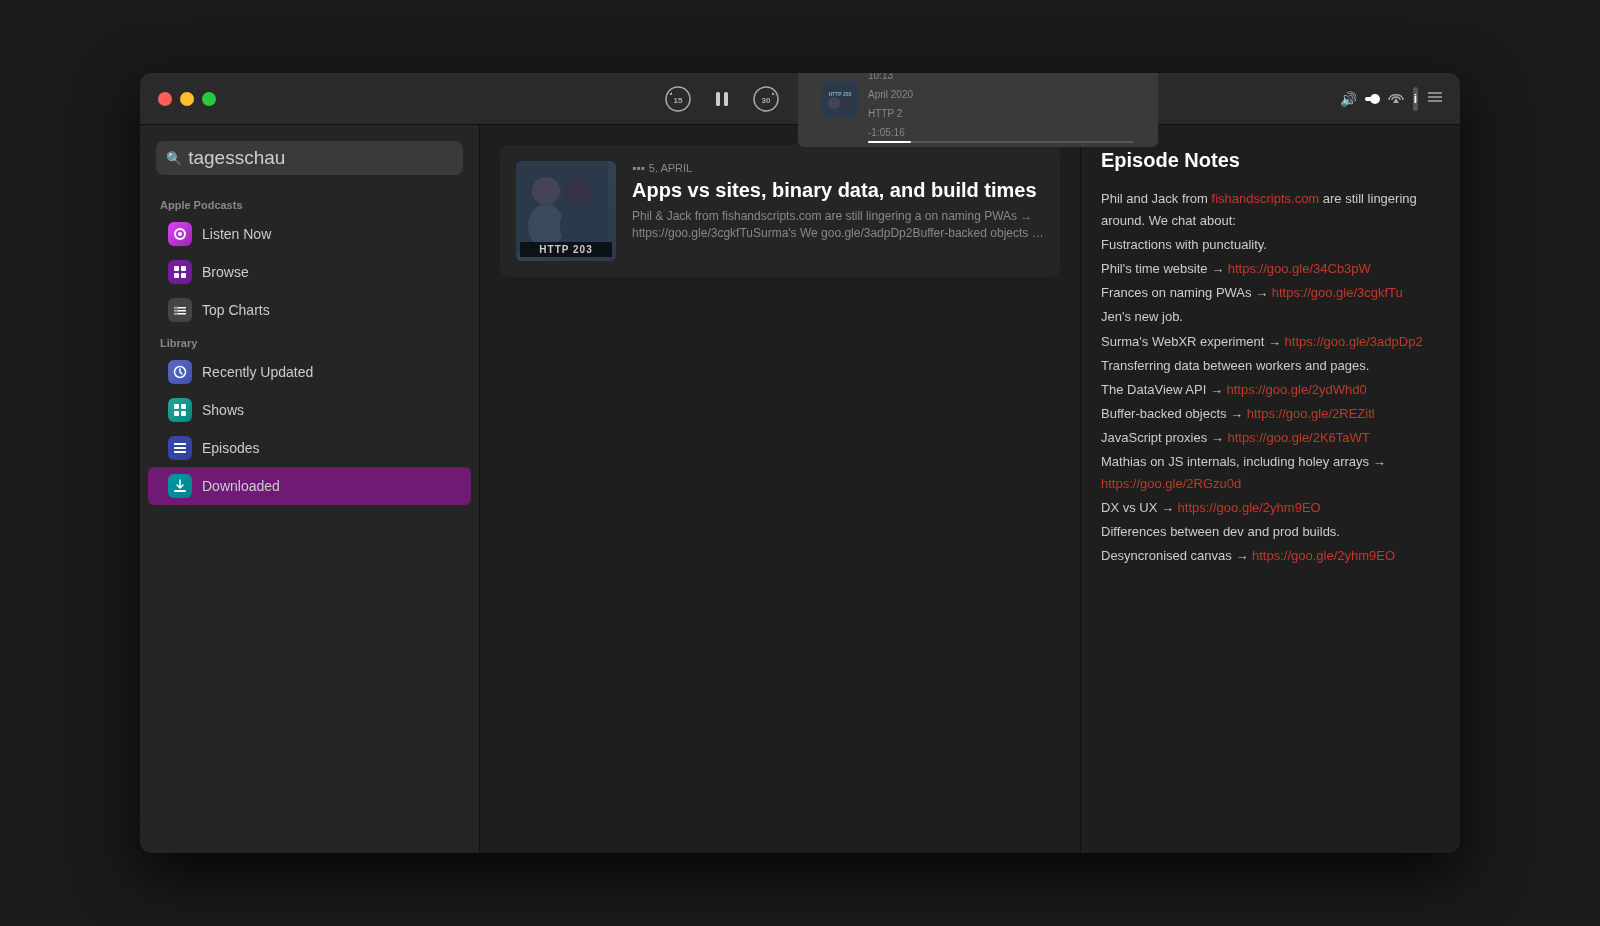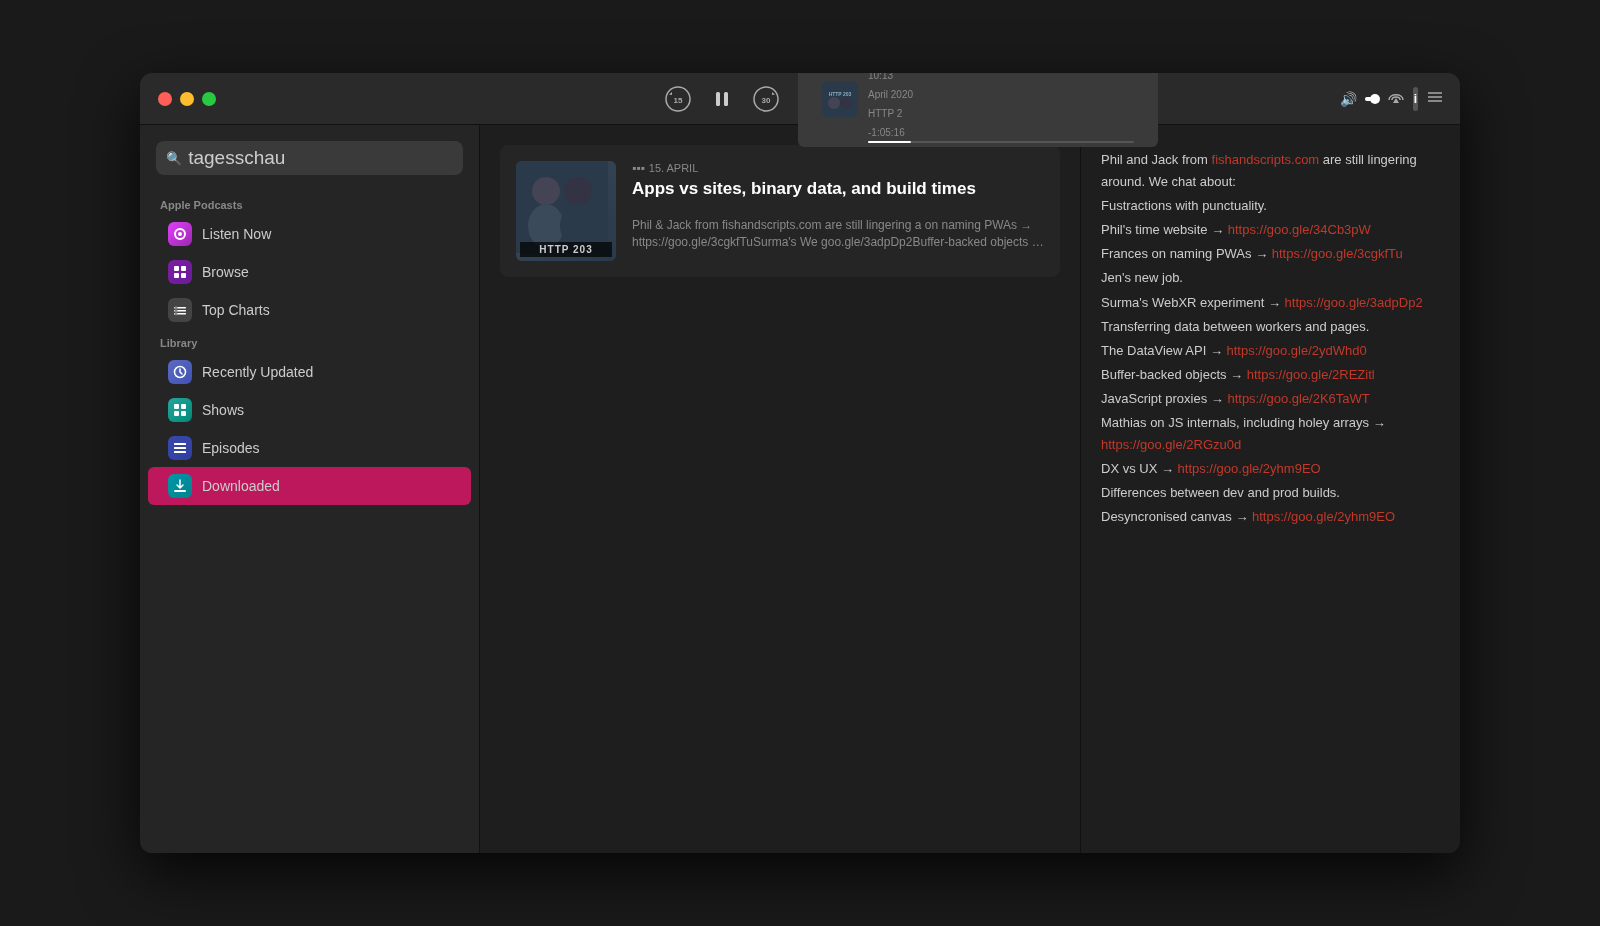--- a/index.html
+++ b/index.html
@@ -237,21 +237,21 @@
       display: flex;
       align-items: center;
       gap: 10px;
       padding: 7px 20px;
       cursor: pointer;
       border-radius: 6px;
       margin: 0 8px;
       color: #ccc;
       font-size: 14px;
     }
-    .sidebar-item.active { background: #be185d; }
+    .sidebar-item.active { background: #701a75; }
     .sidebar-icon {
       width: 24px;
       height: 24px;
       border-radius: 6px;
       display: flex;
       align-items: center;
       justify-content: center;
       font-size: 13px;
       flex-shrink: 0;
     }
@@ -311,24 +311,24 @@
     .episode-info { flex: 1; }
     .episode-date {
       font-size: 11px;
       color: #888;
       margin-bottom: 4px;
       display: flex;
       align-items: center;
       gap: 4px;
     }
     .episode-title {
-      font-size: 17px;
+      font-size: 20px;
       font-weight: 600;
       color: #fff;
-      margin-bottom: 18px;
+      margin-bottom: 6px;
     }
     .episode-desc {
       font-size: 12px;
       color: #888;
       line-height: 1.4;
       display: -webkit-box;
       -webkit-line-clamp: 2;
       -webkit-box-orient: vertical;
       overflow: hidden;
     }
@@ -539,29 +539,30 @@
             <ellipse cx="30" cy="65" rx="18" ry="22" fill="#3a4a5a"></ellipse>
 
             <circle cx="62" cy="30" r="14" fill="#334"></circle>
             <ellipse cx="62" cy="65" rx="18" ry="22" fill="#2a3a4a"></ellipse>
           </svg>
           <div class="episode-thumb-overlay">HTTP 203</div>
         </div>
         <div class="episode-info">
           <div class="episode-date">
             <span style="font-size:12px; color:#888;">▪▪▪</span>
-            <span>15. APRIL</span>
+            <span>5. APRIL</span>
           </div>
           <div class="episode-title">Apps vs sites, binary data, and build times</div>
           <div class="episode-desc">Phil &amp; Jack from fishandscripts.com are still lingering a on naming PWAs → https://goo.gle/3cgkfTuSurma's We goo.gle/3adpDp2Buffer-backed objects → https://goo.gl</div>
         </div>
       </div>
     </div>
 
     <div class="notes-panel">
+      <div class="notes-title">Episode Notes</div>
       <div class="notes-body">
         <p>
           Phil and Jack from <a class="notes-link" href="#">fishandscripts.com</a> are still lingering around. We chat about:
         </p>
         <p>Fustractions with punctuality.</p>
         <p>Phil's time website → <a class="notes-link" href="#">https://goo.gle/34Cb3pW</a></p>
         <p>Frances on naming PWAs → <a class="notes-link" href="#">https://goo.gle/3cgkfTu</a></p>
         <p>Jen's new job.</p>
         <p>Surma's WebXR experiment → <a class="notes-link" href="#">https://goo.gle/3adpDp2</a></p>
         <p>Transferring data between workers and pages.</p>

